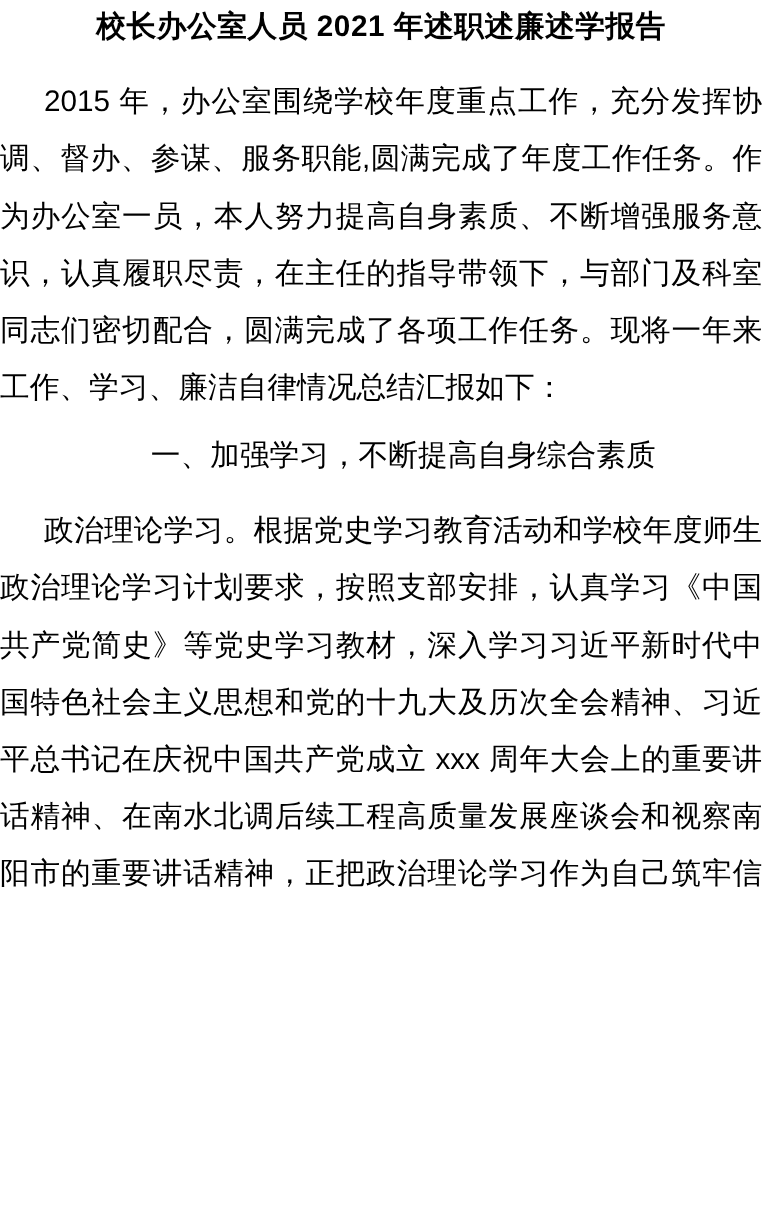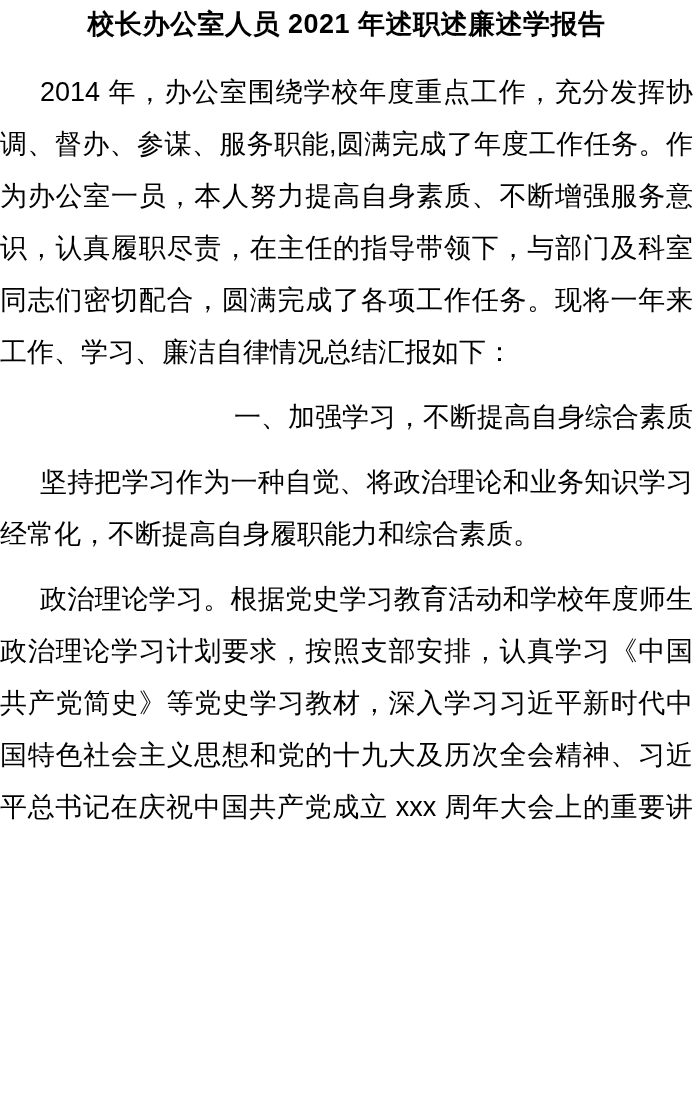--- a/index.html
+++ b/index.html
@@ -28,28 +28,28 @@
   .para, .heading {
     font-size: 27px;
     line-height: 52px;
     margin: 0 0 13px 0;
     text-align: justify;
     text-indent: 40px;
     word-break: normal;
     overflow-wrap: break-word;
   }
   .heading {
-    text-align: right;
+    text-align: center;
     font-weight: normal;
+    font-family: Liberation Mono, monospace;
   }
 </style>
 </head>
 <body>
 
 <div class="page">
   <h1 class="doc-title">校长办公室人员 2021 年述职述廉述学报告</h1>
   <div>
-      <p class="para">2014 年，办公室围绕学校年度重点工作，充分发挥协调、督办、参谋、服务职能,圆满完成了年度工作任务。作为办公室一员，本人努力提高自身素质、不断增强服务意识，认真履职尽责，在主任的指导带领下，与部门及科室同志们密切配合，圆满完成了各项工作任务。现将一年来工作、学习、廉洁自律情况总结汇报如下：</p>
+      <p class="para">2015 年，办公室围绕学校年度重点工作，充分发挥协调、督办、参谋、服务职能,圆满完成了年度工作任务。作为办公室一员，本人努力提高自身素质、不断增强服务意识，认真履职尽责，在主任的指导带领下，与部门及科室同志们密切配合，圆满完成了各项工作任务。现将一年来工作、学习、廉洁自律情况总结汇报如下：</p>
       <p class="heading">一、加强学习，不断提高自身综合素质</p>
-      <p class="para">坚持把学习作为一种自觉、将政治理论和业务知识学习经常化，不断提高自身履职能力和综合素质。</p>
       <p class="para">政治理论学习。根据党史学习教育活动和学校年度师生政治理论学习计划要求，按照支部安排，认真学习《中国共产党简史》等党史学习教材，深入学习习近平新时代中国特色社会主义思想和党的十九大及历次全会精神、习近平总书记在庆祝中国共产党成立 xxx 周年大会上的重要讲话精神、在南水北调后续工程高质量发展座谈会和视察南阳市的重要讲话精神，正把政治理论学习作为自己筑牢信仰之基、补足精神之钙、汲取奋进力量的自觉行为。认真学习习近平总书记关于教育重要论述、习近平总书记在清华大学考察时重要讲话精神，本人努力提高自身素质，学校</p>
     </div>
 </div>
 
 </body></html>

